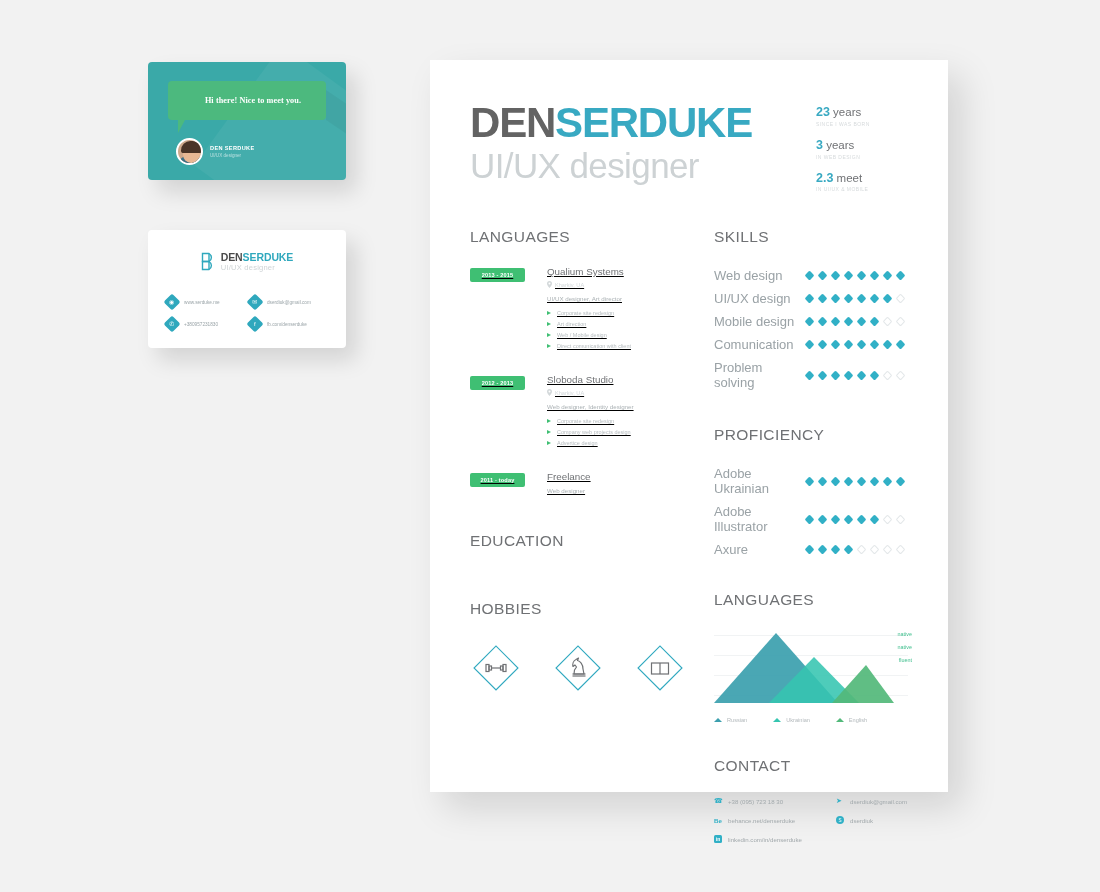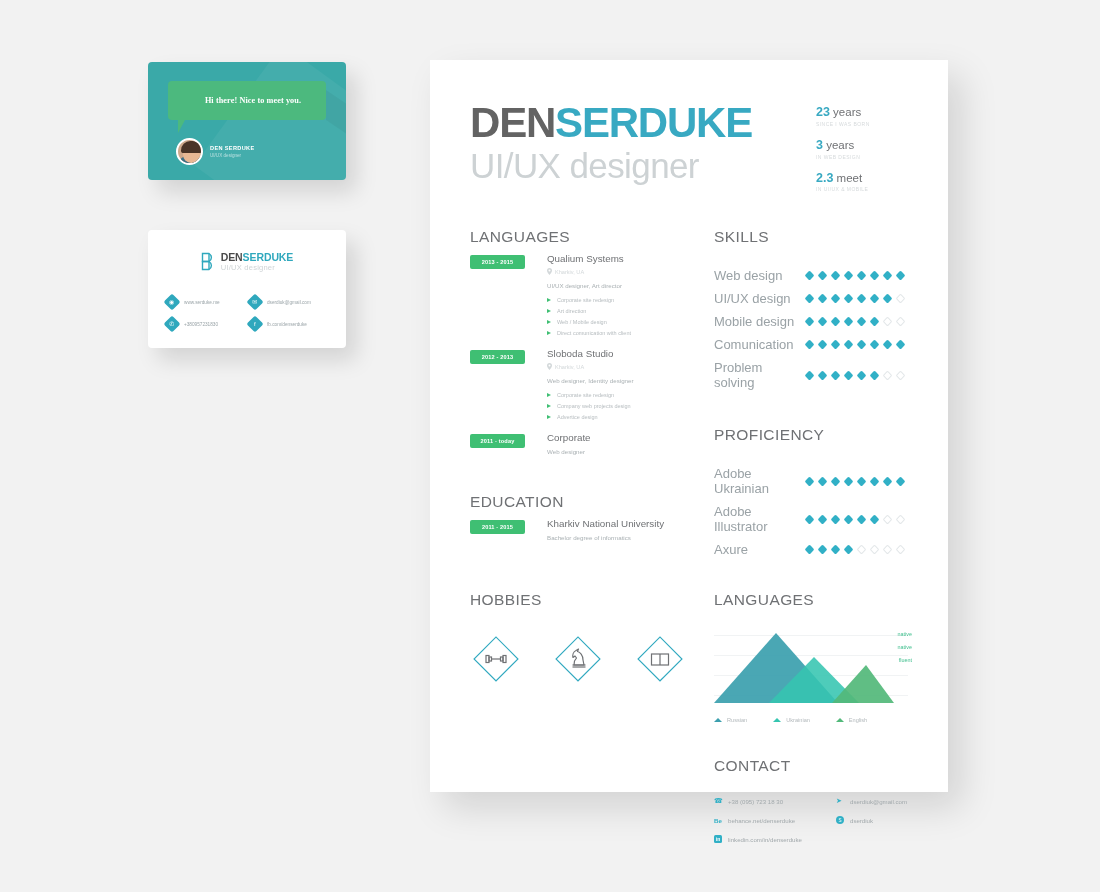--- a/index.html
+++ b/index.html
@@ -112,21 +112,21 @@
   
   .cols { display:flex; margin-top: 24px; }
   .col-l { width: 230px; }
   .col-r { width: 210px; margin-left: 28px; }
 
   .sec-title {
     font-size: 15.5px; color:#6f7174; letter-spacing:.4px; font-weight:normal;
   }
 
   
-  .entry { display:flex; margin-top: 7px; }
+  .entry { display:flex; margin-top: 20px; text-decoration: underline; }
   .badge {
     flex:none; width:55px; height:14px; background:#3fbf73; border-radius:2px;
     color:#fff; font-size:5.6px; font-weight:bold; letter-spacing:.15px;
     display:flex; align-items:center; justify-content:center; margin-top:2px;
   }
   .entry-body { margin-left: 22px; }
   .org { font-size:9.8px; color:#6f7174; }
   .loc { font-size:5.6px; color:#d3d8da; margin-top:4px; display:flex; align-items:center; }
   .pin { width:5px; height:7px; margin-right:3px; flex:none; }
   .role { font-size:6.2px; color:#a9b0b3; margin-top:7px; }
@@ -330,33 +330,26 @@
                     <i class="tri"></i>
                     <span>Advertice design</span>
                   </li>
             </ul>
           </div>
         </div>
 
         <div class="entry">
           <div class="badge">2011 - today</div>
           <div class="entry-body">
-            <div class="org">Corporate</div>
+            <div class="org">Freelance</div>
             <div class="role" style="margin-top:5px">Web designer</div>
           </div>
         </div>
 
         <h2 class="sec-title" style="margin-top:38px">EDUCATION</h2>
-        <div class="entry">
-          <div class="badge">2011 - 2015</div>
-          <div class="entry-body">
-            <div class="org">Kharkiv National University</div>
-            <div class="role" style="margin-top:5px">Bachelor degree of informatics</div>
-          </div>
-        </div>
 
         <h2 class="sec-title" style="margin-top:50px">HOBBIES</h2>
         <div class="hob-row">
           <div class="hob">
             <svg width="52" height="52" viewBox="0 0 52 52">
               <rect x="26" y="4" width="31" height="31" transform="rotate(45 26 4)" fill="none" stroke="#31a9c0" stroke-width="1.2"></rect>
               <g stroke="#6f7174" stroke-width="1.2" fill="none">
                 <rect x="16" y="22.5" width="3" height="7"></rect>
                     <rect x="19" y="24" width="2.5" height="4"></rect>
                 <line x1="21.5" y1="26" x2="30.5" y2="26"></line>

